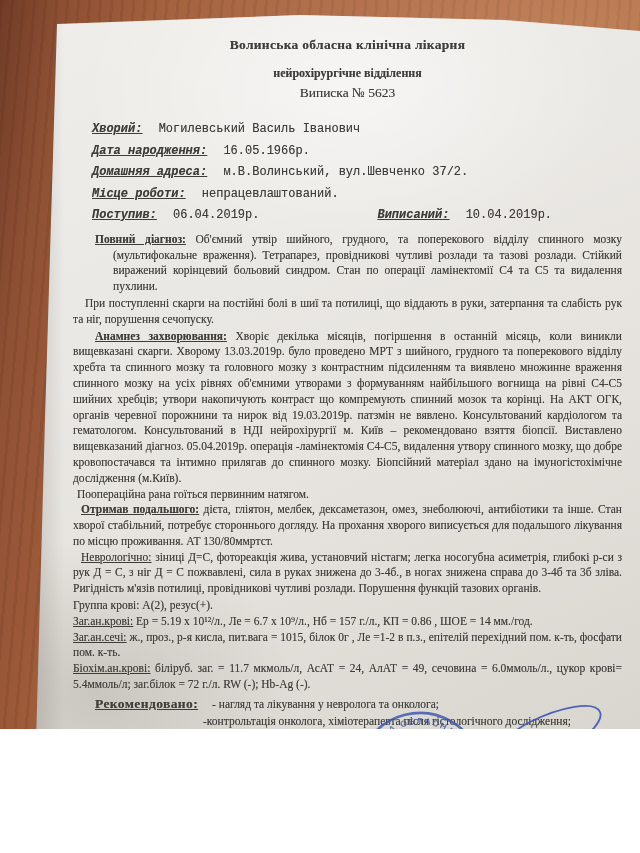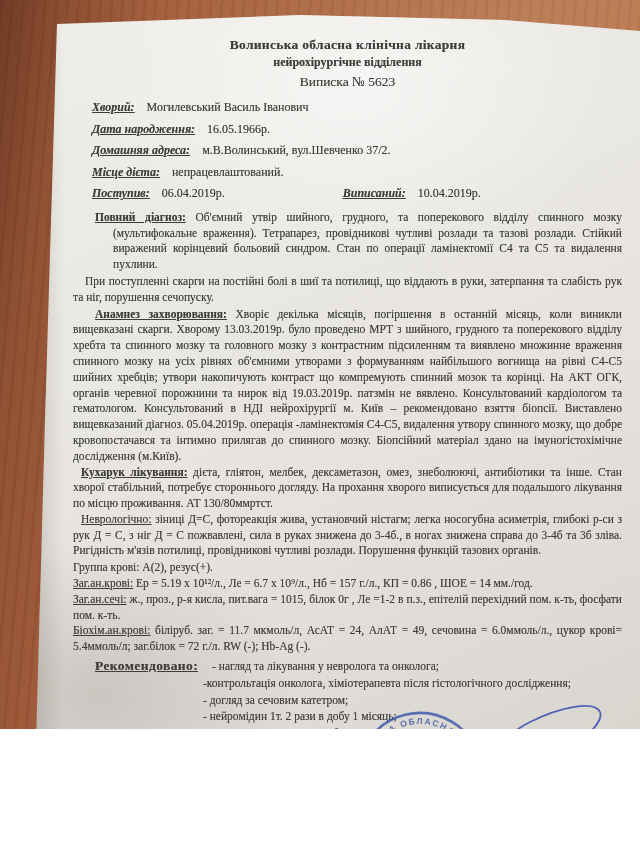--- a/index.html
+++ b/index.html
@@ -25,24 +25,24 @@
     background:linear-gradient(90deg, rgba(70,60,50,.20), rgba(0,0,0,0));
   }
   
   #content{
     position:absolute; left:73px; top:28px; width:549px;
     color:#3d3c39; font-size:11.5px; line-height:15.8px;
     text-shadow:0 0 .6px rgba(80,78,74,.55);
   }
   .center{text-align:center;}
   .hdr-hospital{font-weight:bold; font-size:13.5px; margin-top:9px; letter-spacing:.3px;}
-  .hdr-dept{font-weight:bold; font-size:12px; margin-top:2px;}
+  .hdr-dept{font-weight:bold; font-size:12px; margin-top:13px;}
   .hdr-title{font-size:13.5px; margin-top:3px;}
   .hdr-sub{font-size:11.5px; margin-top:2px;}
-  .info{margin-top:11px; margin-left:19px;}
+  .info{margin-top:22px; margin-left:19px;font-family:Liberation Mono, monospace;}
   .info-row{margin-bottom:5.6px; font-size:12px;}
   .lbl-i{font-weight:bold; font-style:italic; text-decoration:underline;}
   .info-row .val{margin-left:9px;}
   .row-flex{display:flex;}
   .discharged{margin-left:118px;}
   .para{text-align:justify; margin:0;}
   .b-u{font-weight:bold; text-decoration:underline;}
   .u{text-decoration:underline;}
   .diag{margin-top:8px; margin-left:22px; padding-left:18px; text-indent:-18px; text-align:justify;}
   .complaints{margin-top:1px; text-indent:12px;}
@@ -90,42 +90,43 @@
       </div>
       <div class="info-row">
         <span class="lbl-i">Дата народження:</span>
         <span class="val">16.05.1966р.</span>
       </div>
       <div class="info-row">
         <span class="lbl-i">Домашняя адреса:</span>
         <span class="val">м.В.Волинський, вул.Шевченко 37/2.</span>
       </div>
       <div class="info-row">
-        <span class="lbl-i">Місце дієта:</span>
+        <span class="lbl-i">Місце роботи:</span>
         <span class="val">непрацевлаштований.</span>
       </div>
       <div class="info-row row-flex">
         <span>
           <span class="lbl-i">Поступив:</span>
           <span class="val">06.04.2019р.</span>
         </span>
         <span class="discharged">
           <span class="lbl-i">Виписаний:</span>
           <span class="val">10.04.2019р.</span>
         </span>
       </div>
     </div>
 
     <p class="para diag"><span class="b-u">Повний діагноз:</span> <span>Об'ємний утвір шийного, грудного, та поперекового відділу спинного мозку (мультифокальне враження). Тетрапарез, провідникові чутливі розлади та тазові розлади. Стійкий виражений корінцевий больовий синдром. Стан по операції ламінектомії С4 та С5 та видалення пухлини.</span></p>
 
     <p class="para complaints">При поступленні скарги на постійні болі в шиї та потилиці, що віддають в руки, затерпання та слабість рук та ніг, порушення сечопуску.</p>
 
     <p class="para anamnesis"><span class="b-u">Анамнез захворювання:</span>  <span>Хворіє декілька місяців, погіршення в останній місяць, коли виникли вищевказані скарги. Хворому 13.03.2019р. було проведено МРТ з шийного, грудного та поперекового  відділу хребта та спинного мозку та головного мозку з контрастним підсиленням  та виявлено множинне враження  спинного мозку на усіх рівнях об'ємними утворами з формуванням найбільшого вогнища на рівні С4-С5 шийних хребців; утвори накопичують контраст що компремують  спинний мозок та корінці. На АКТ ОГК, органів черевної порожнини та нирок від 19.03.2019р. патзмін не вявлено. Консультований кардіологом та гематологом. Консультований в НДІ нейрохірургії м. Київ – рекомендовано взяття біопсії. Виставлено вищевказаний діагноз. 05.04.2019р. операція -ламінектомія С4-С5, видалення утвору спинного мозку, що добре кровопостачався та інтимно прилягав до спинного мозку.   Біопсійний матеріал здано на імуногістохімічне дослідження (м.Київ).</span></p>
+    <p class="para wound">Поопераційна рана гоїться первинним натягом.</p>
 
-    <p class="para treatment"><span class="b-u">Кухарук лікування:</span> <span>дієта, гліятон,  мелбек, дексаметазон, омез,  знеболюючі, антибіотики та інше. Стан хворої стабільний, потребує стороннього догляду. На прохання хворого виписується для подальшого лікування по місцю проживання.  АТ 130/80ммртст.</span></p>
+    <p class="para treatment"><span class="b-u">Отримав подальшого:</span> <span>дієта, гліятон,  мелбек, дексаметазон, омез,  знеболюючі, антибіотики та інше. Стан хворої стабільний, потребує стороннього догляду. На прохання хворого виписується для подальшого лікування по місцю проживання.  АТ 130/80ммртст.</span></p>
 
     <p class="para neuro"><span class="u">Неврологічно:</span> <span>зіниці Д=С, фотореакція жива, установчий ністагм;   легка носогубна асиметрія, глибокі р-си з рук Д = С, з ніг Д = С пожвавлені, сила в руках знижена до 3-4б., в ногах знижена справа до 3-4б та 3б зліва. Ригідність м'язів потилиці, провідникові чутливі розлади. Порушення функцій тазових органів.</span></p>
 
     <p class="para bloodgroup">Группа крові: А(2), резус(+).</p>
 
     <p class="para labrow"><span class="u">Заг.ан.крові:</span> <span>Ер = 5.19 х 10¹²/л., Ле = 6.7 х 10⁹/л., Нб = 157 г./л., КП = 0.86 , ШОЕ = 14 мм./год.</span></p>
     <p class="para labrow"><span class="u">Заг.ан.сечі:</span> <span>ж., проз.,  р-я кисла, пит.вага = 1015, білок 0г , Ле =1-2 в п.з., епітелій перехідний пом. к-ть, фосфати пом. к-ть.</span></p>
     <p class="para labrow"><span class="u">Біохім.ан.крові:</span> <span>біліруб. заг. = 11.7 мкмоль/л, АсАТ = 24, АлАТ = 49, сечовина = 6.0ммоль/л., цукор крові= 5.4ммоль/л;  заг.білок = 72 г./л. RW (-); Hb-Ag (-).</span></p>
 
     <div class="recs">

